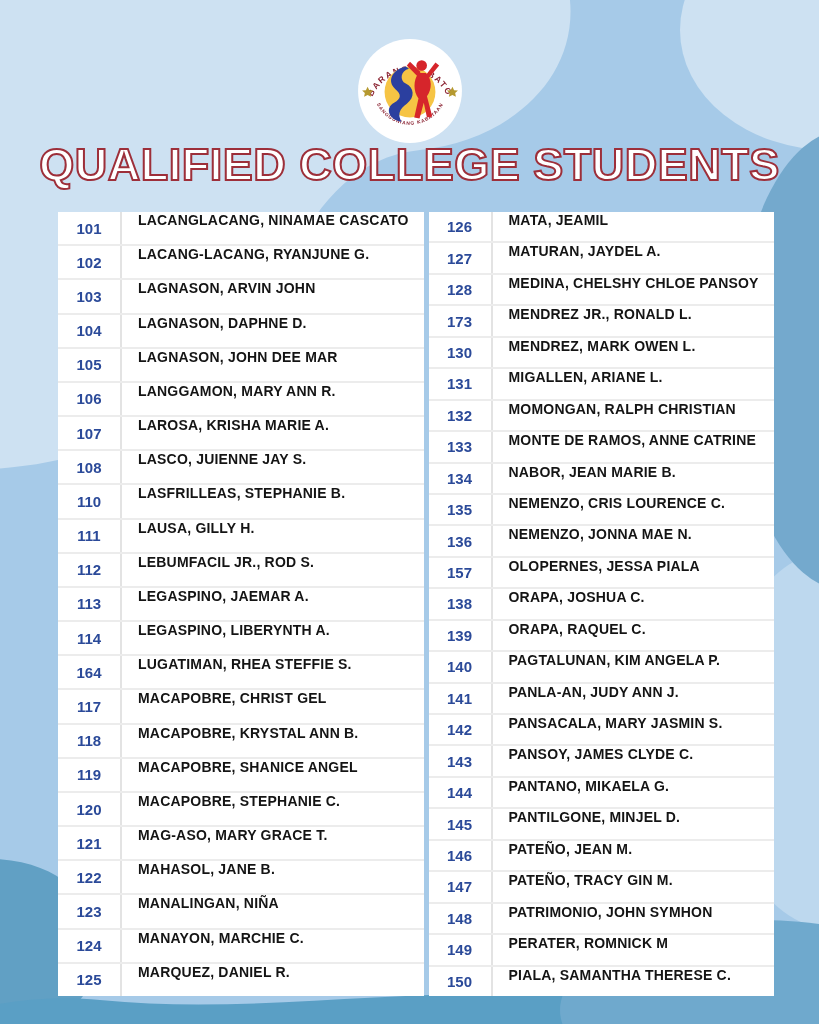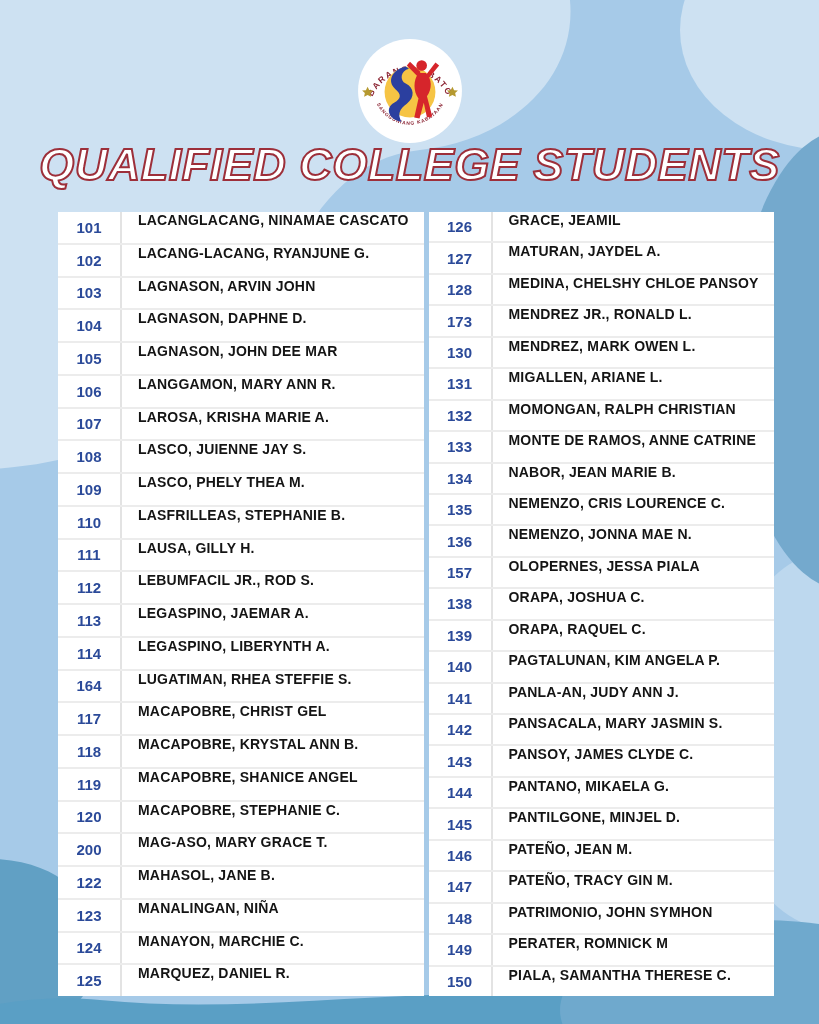--- a/index.html
+++ b/index.html
@@ -24,21 +24,20 @@
     position:absolute;top:140px;left:0;width:100%;
     text-align:center;
     font-size:45px;
     font-weight:800;
     letter-spacing:0.5px;
     color:#ffffff;
     -webkit-text-stroke:2px #9d2f3a;
     text-shadow:0 0 1px #9d2f3a;
     margin:0;
     line-height:1.1;
-    font-style:italic;
   }
   .table-area{
     position:absolute;
     left:58px;right:49px;top:212px;height:784px;
     display:grid;
     grid-template-columns:1fr 1.02fr;
     gap:5px;
   }
   .panel{
     background:#ffffff;
@@ -164,24 +163,20 @@
   <div class="row">
     <div class="num">107</div>
     <div class="name">LAROSA, KRISHA MARIE A.</div>
   </div>
 
   <div class="row">
     <div class="num">108</div>
     <div class="name">LASCO, JUIENNE JAY S.</div>
   </div>
 
-  <div class="row">
-    <div class="num">109</div>
-    <div class="name">LASCO, PHELY THEA M.</div>
-  </div>
 
   <div class="row">
     <div class="num">110</div>
     <div class="name">LASFRILLEAS, STEPHANIE B.</div>
   </div>
 
   <div class="row">
     <div class="num">111</div>
     <div class="name">LAUSA, GILLY H.</div>
   </div>
@@ -221,21 +216,21 @@
     <div class="num">119</div>
     <div class="name">MACAPOBRE, SHANICE ANGEL</div>
   </div>
 
   <div class="row">
     <div class="num">120</div>
     <div class="name">MACAPOBRE, STEPHANIE C.</div>
   </div>
 
   <div class="row">
-    <div class="num">200</div>
+    <div class="num">121</div>
     <div class="name">MAG-ASO, MARY GRACE T.</div>
   </div>
 
   <div class="row">
     <div class="num">122</div>
     <div class="name">MAHASOL, JANE B.</div>
   </div>
 
   <div class="row">
     <div class="num">123</div>
@@ -248,21 +243,21 @@
   </div>
 
   <div class="row">
     <div class="num">125</div>
     <div class="name">MARQUEZ, DANIEL R.</div>
   </div>
 </div>
     <div class="panel">
   <div class="row">
     <div class="num">126</div>
-    <div class="name">GRACE, JEAMIL</div>
+    <div class="name">MATA, JEAMIL</div>
   </div>
 
   <div class="row">
     <div class="num">127</div>
     <div class="name">MATURAN, JAYDEL A.</div>
   </div>
 
   <div class="row">
     <div class="num">128</div>
     <div class="name">MEDINA, CHELSHY CHLOE PANSOY</div>

